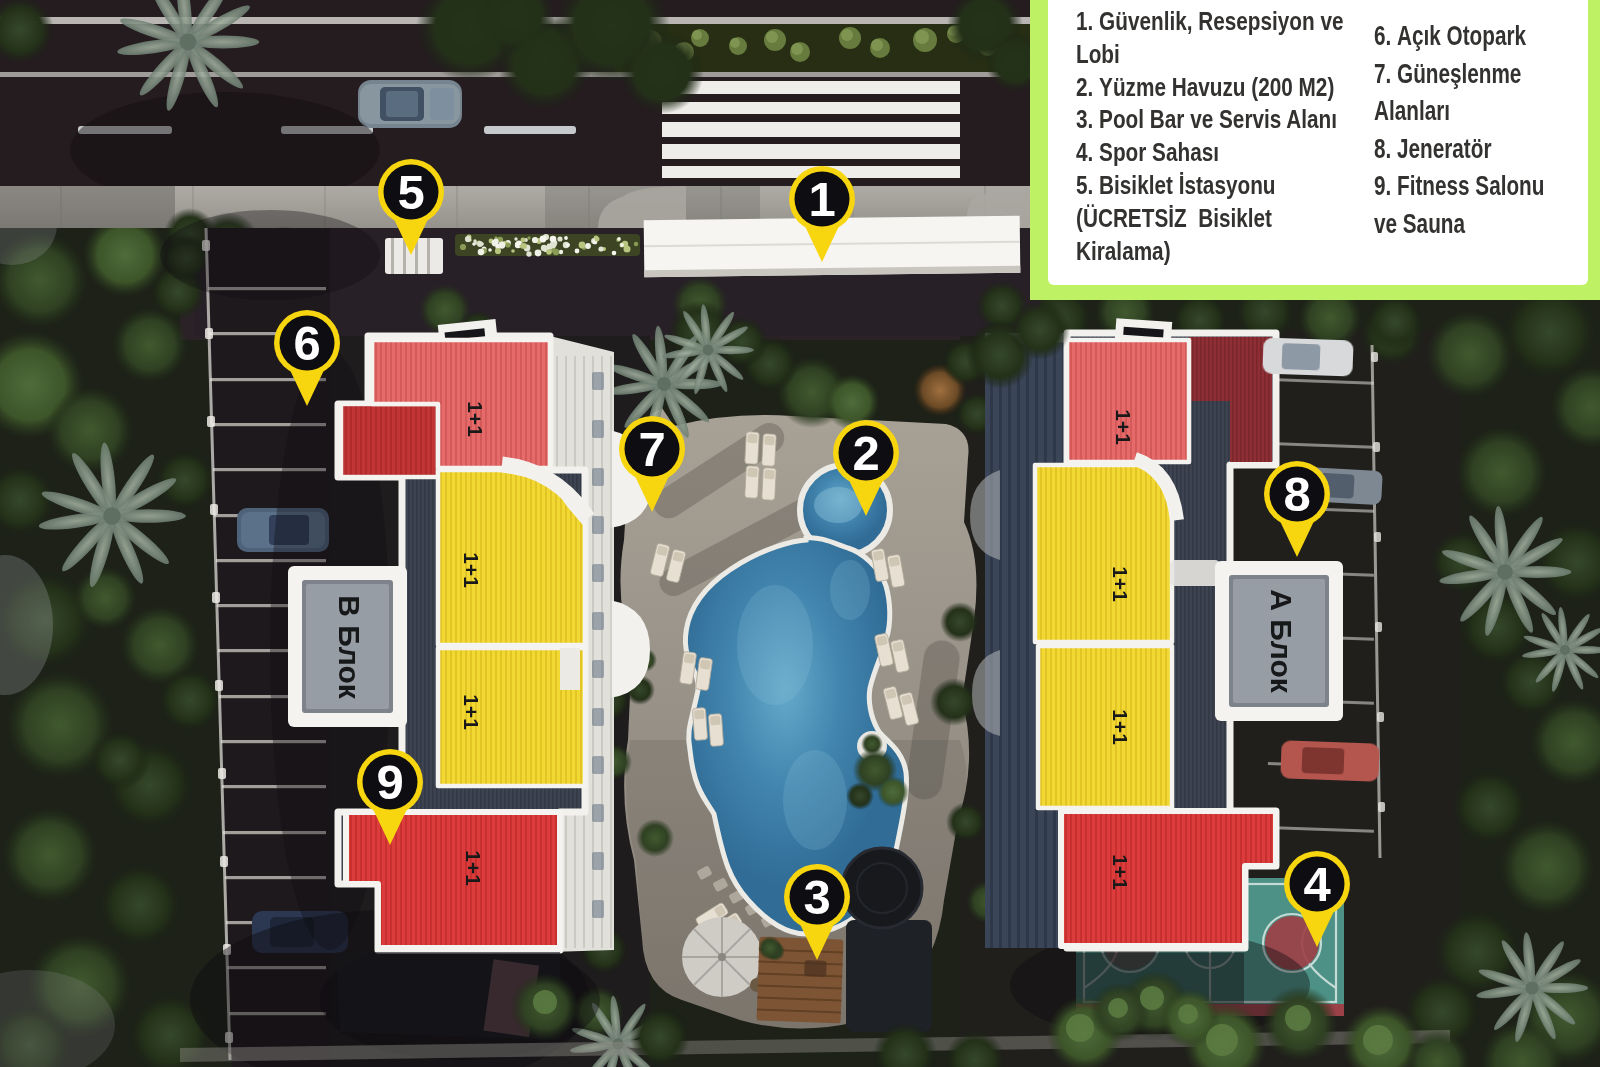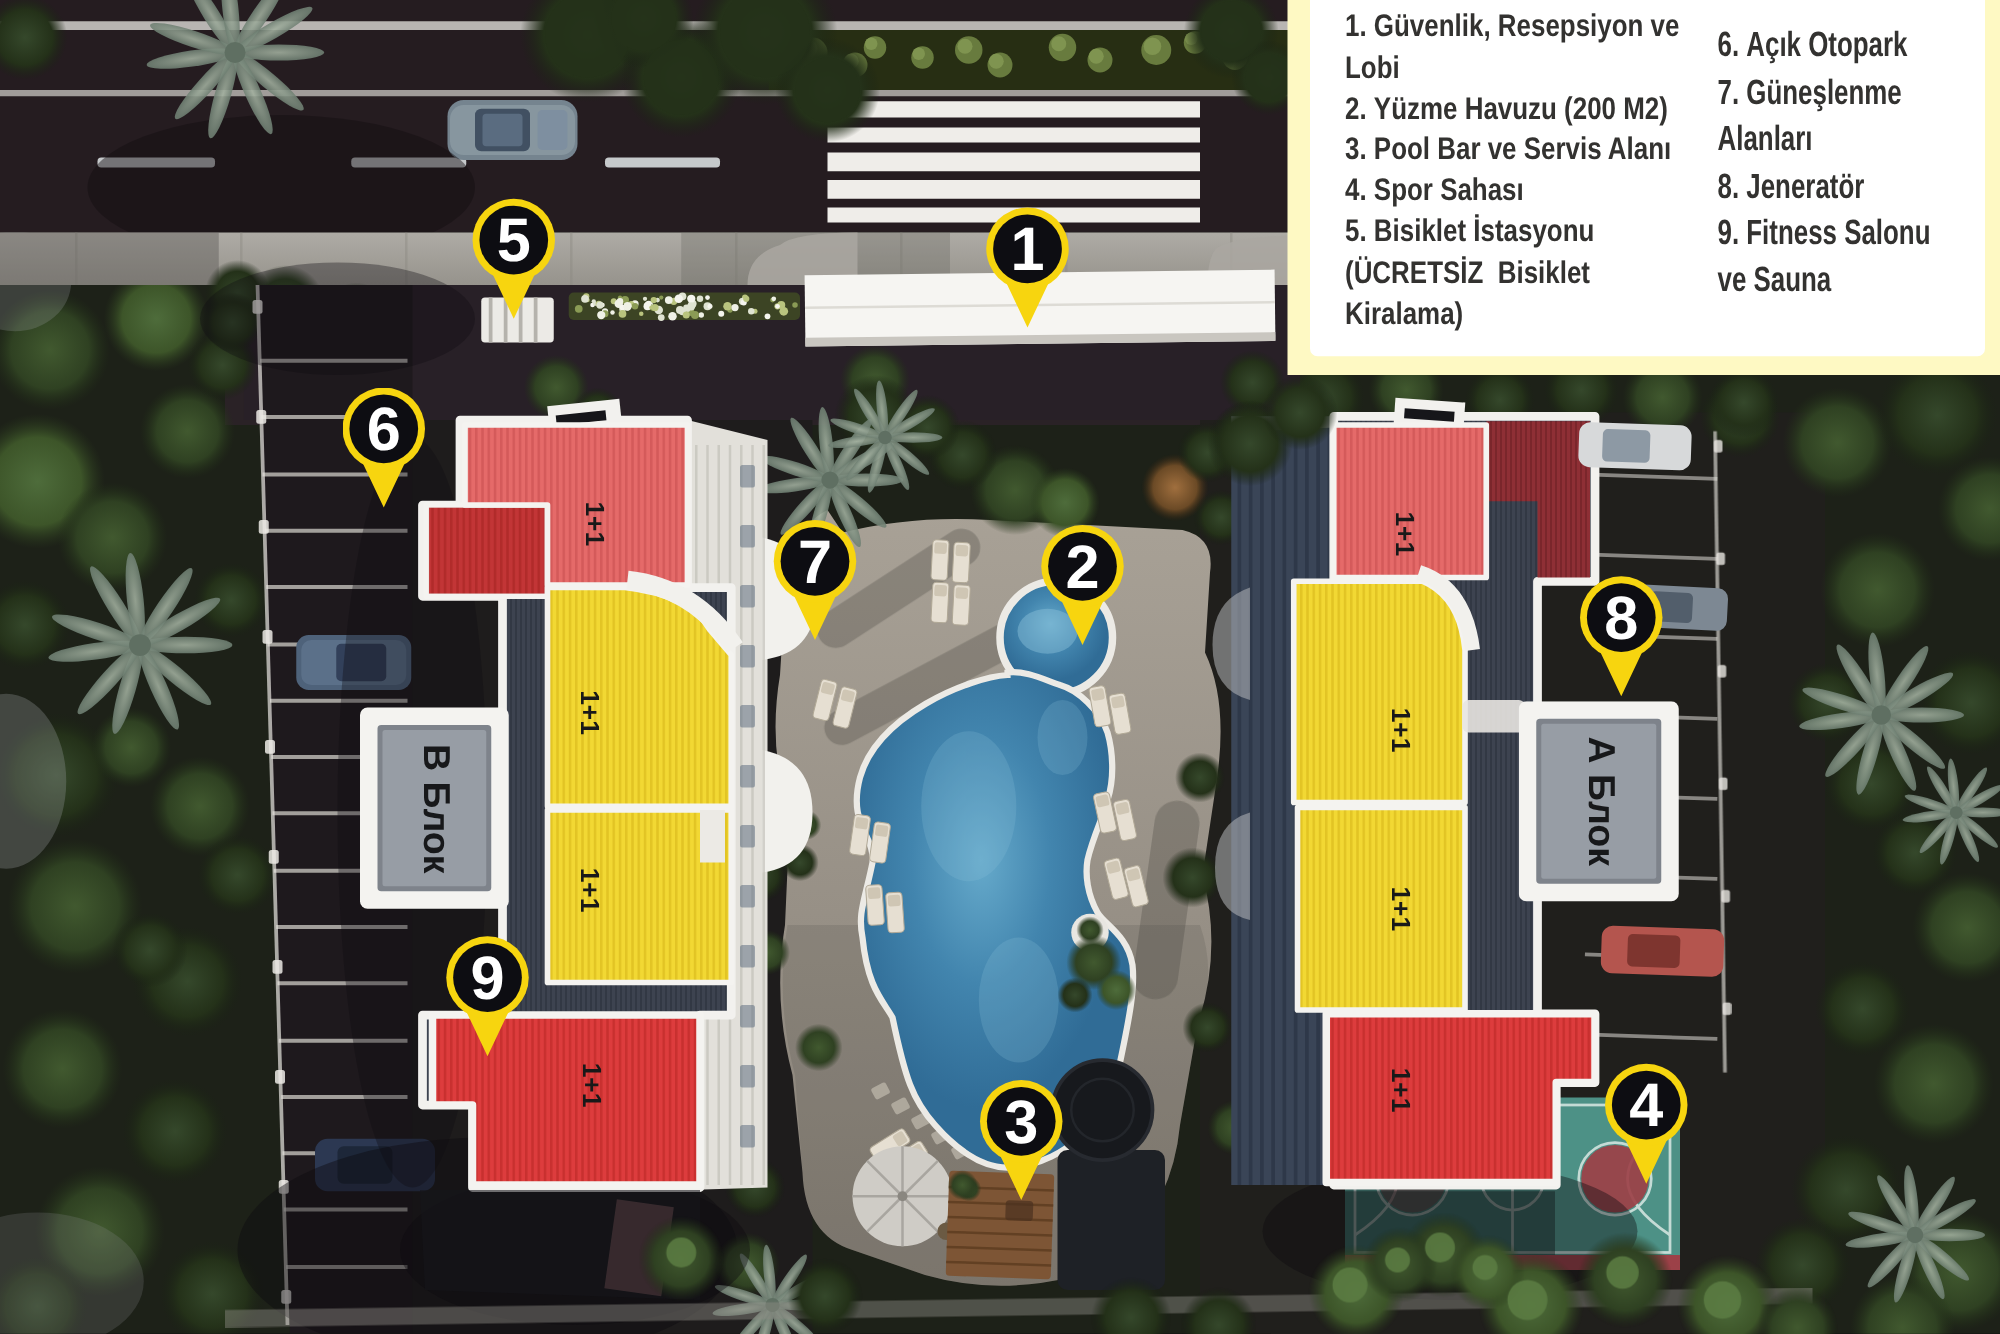--- a/index.html
+++ b/index.html
@@ -863,21 +863,21 @@
 
 <g transform="translate(390,782)">
         <path d="M-18,25 L0,63 L18,25 Q0,37 -18,25 Z" fill="#f7d50f"></path>
         <circle r="33" fill="#f7d50f"></circle>
         <circle r="27.5" fill="#0d0d12"></circle>
         <text x="0" y="17" font-family="Liberation Sans, sans-serif" font-size="49" font-weight="bold" fill="#ffffff" text-anchor="middle">9</text>
       </g>
     </svg>
 
 
-<div style="position:absolute;left:1030px;top:0;width:570px;height:300px;background:#fef9c3;">
+<div style="position:absolute;left:1030px;top:0;width:570px;height:300px;background:#bef264;">
 
 <div style="position:absolute;left:18px;top:0;width:540px;height:285px;background:#ffffff;border-radius:0 0 6px 6px;"></div>
 
 <div style="position:absolute;left:46px;top:5px;width:330px;font:bold 25px/32.8px 'Liberation Sans',sans-serif;color:#333230;transform:scaleX(0.83);transform-origin:0 0;white-space:nowrap;">1.&nbsp;Güvenlik, Resepsiyon ve<br>Lobi<br>2.&nbsp;Yüzme Havuzu (200 M2)<br>3.&nbsp;Pool Bar ve Servis Alanı<br>4.&nbsp;Spor Sahası<br>5.&nbsp;Bisiklet İstasyonu<br>(ÜCRETSİZ&nbsp; Bisiklet<br>Kiralama)</div>
 
 <div style="position:absolute;left:344px;top:17px;width:220px;font:bold 28px/37.6px 'Liberation Sans',sans-serif;color:#333230;transform:scaleX(0.74);transform-origin:0 0;white-space:nowrap;">6.&nbsp;Açık Otopark<br>7.&nbsp;Güneşlenme<br>Alanları<br>8.&nbsp;Jeneratör<br>9.&nbsp;Fitness Salonu<br>ve Sauna</div>
 </div>
 
 </div>
 

